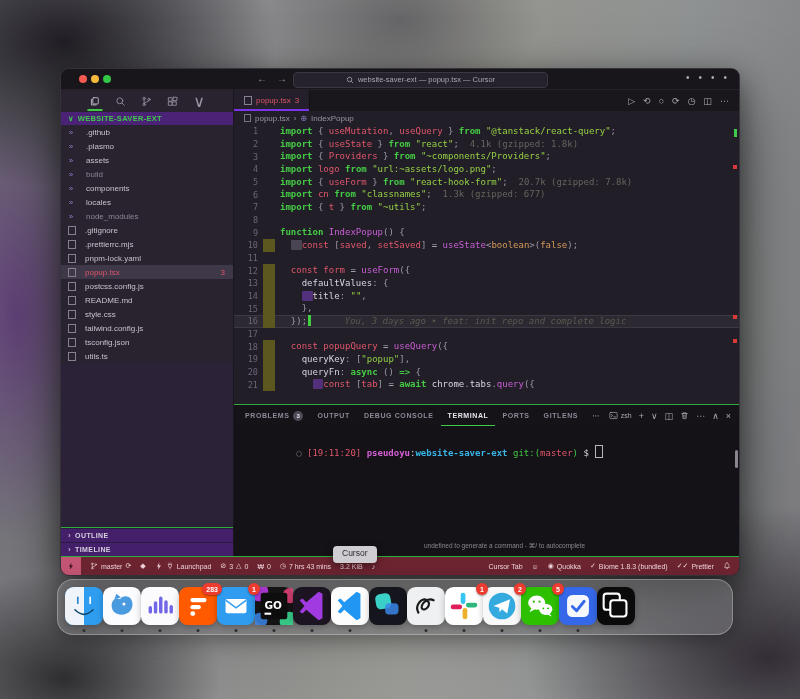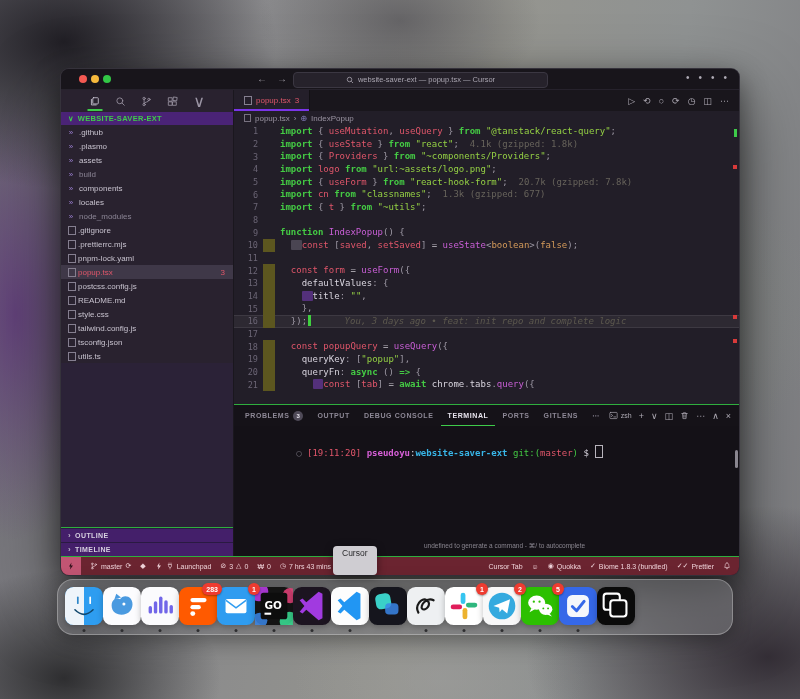--- a/index.html
+++ b/index.html
@@ -31,21 +31,21 @@
   .acts .ai{position:relative;height:100%;display:flex;align-items:center}
   .acts svg{width:11px;height:11px}
   .acts .on{color:#cfc9d8}
   .acts .on:after{content:"";position:absolute;bottom:1px;left:50%;transform:translateX(-50%);width:15px;height:2px;background:#3ecb4a}
   .exh{height:13px;background:#4a2376;display:flex;align-items:center;gap:4px;padding:0 7px;
     color:#3ecb4a;font-size:7.5px;font-weight:bold;letter-spacing:.3px}
   .tree{flex:none}
   .trow{height:14px;display:flex;align-items:center;font-size:8px;color:#c7c2ce;position:relative}
   .trow .chv{width:12px;text-align:center;color:#9a7fd0;font-size:8px;margin-left:4px}
   .trow .fic{width:6px;height:7px;border:1px solid #857f90;margin-left:7px;margin-right:0;flex:none}
-  .trow .lbl{margin-left:2px;white-space:nowrap}
+  .trow .lbl{margin-left:9px;white-space:nowrap}
   .trow.dim .lbl{color:#8b8595}
   .trow.sel{background:#3f3848}
   .trow.sel .lbl{color:#e0566a}
   .trow .tbdg{position:absolute;right:8px;color:#e0566a;font-size:8px}
   .spacer{flex:1;background:#2b2237}
   .bsec{height:13px;background:#441f6a;border-top:1px solid #2a1a42;display:flex;align-items:center;gap:4px;
     padding:0 7px;color:#d6d0e0;font-size:7px;font-weight:bold;letter-spacing:.4px}
   .bsec .c{color:#b9b2c6;font-size:8px}
   
   .edcol{flex:1;display:flex;flex-direction:column;min-width:0}
@@ -99,21 +99,21 @@
   
   .dock{position:absolute;left:57px;top:579px;width:676px;height:56px;border-radius:16px;
     background:rgba(128,128,133,.52);border:1px solid rgba(255,255,255,.28);box-sizing:border-box;
     display:flex;align-items:flex-start;padding:7px 7px;box-shadow:0 6px 18px rgba(0,0,0,.25)}
   .dkw{position:relative;width:38px;height:38px;flex:none}
   .dkw svg{width:38px;height:38px;display:block;filter:drop-shadow(0 2px 3px rgba(0,0,0,.25))}
   .dkb{position:absolute;top:-4px;right:-5px;background:#ee3b30;color:#fff;border-radius:8px;font-size:7px;
     line-height:1;padding:2.5px 4px;font-weight:bold;box-shadow:0 1px 2px rgba(0,0,0,.35);z-index:2}
   .dkd{position:absolute;bottom:-7px;left:50%;transform:translateX(-50%);width:3px;height:3px;border-radius:50%;background:#2e2e30}
   .dtip{position:absolute;left:333px;top:546px;background:#cfcdd2;color:#2a2a2c;font-size:8.5px;
-    padding:2px 9px 17px;border-radius:4px;box-shadow:0 2px 8px rgba(0,0,0,.45);z-index:50}
+    padding:2px 9px 5px;border-radius:4px;box-shadow:0 2px 8px rgba(0,0,0,.45);z-index:50}
   .ic svg{display:block}
 </style>
 </head>
 <body>
 
 <div class="win">
 
   <div class="tbar">
     <span class="tl" style="left:18px;background:#f45952"></span>
     <span class="tl" style="left:30px;background:#f5b93c"></span>

